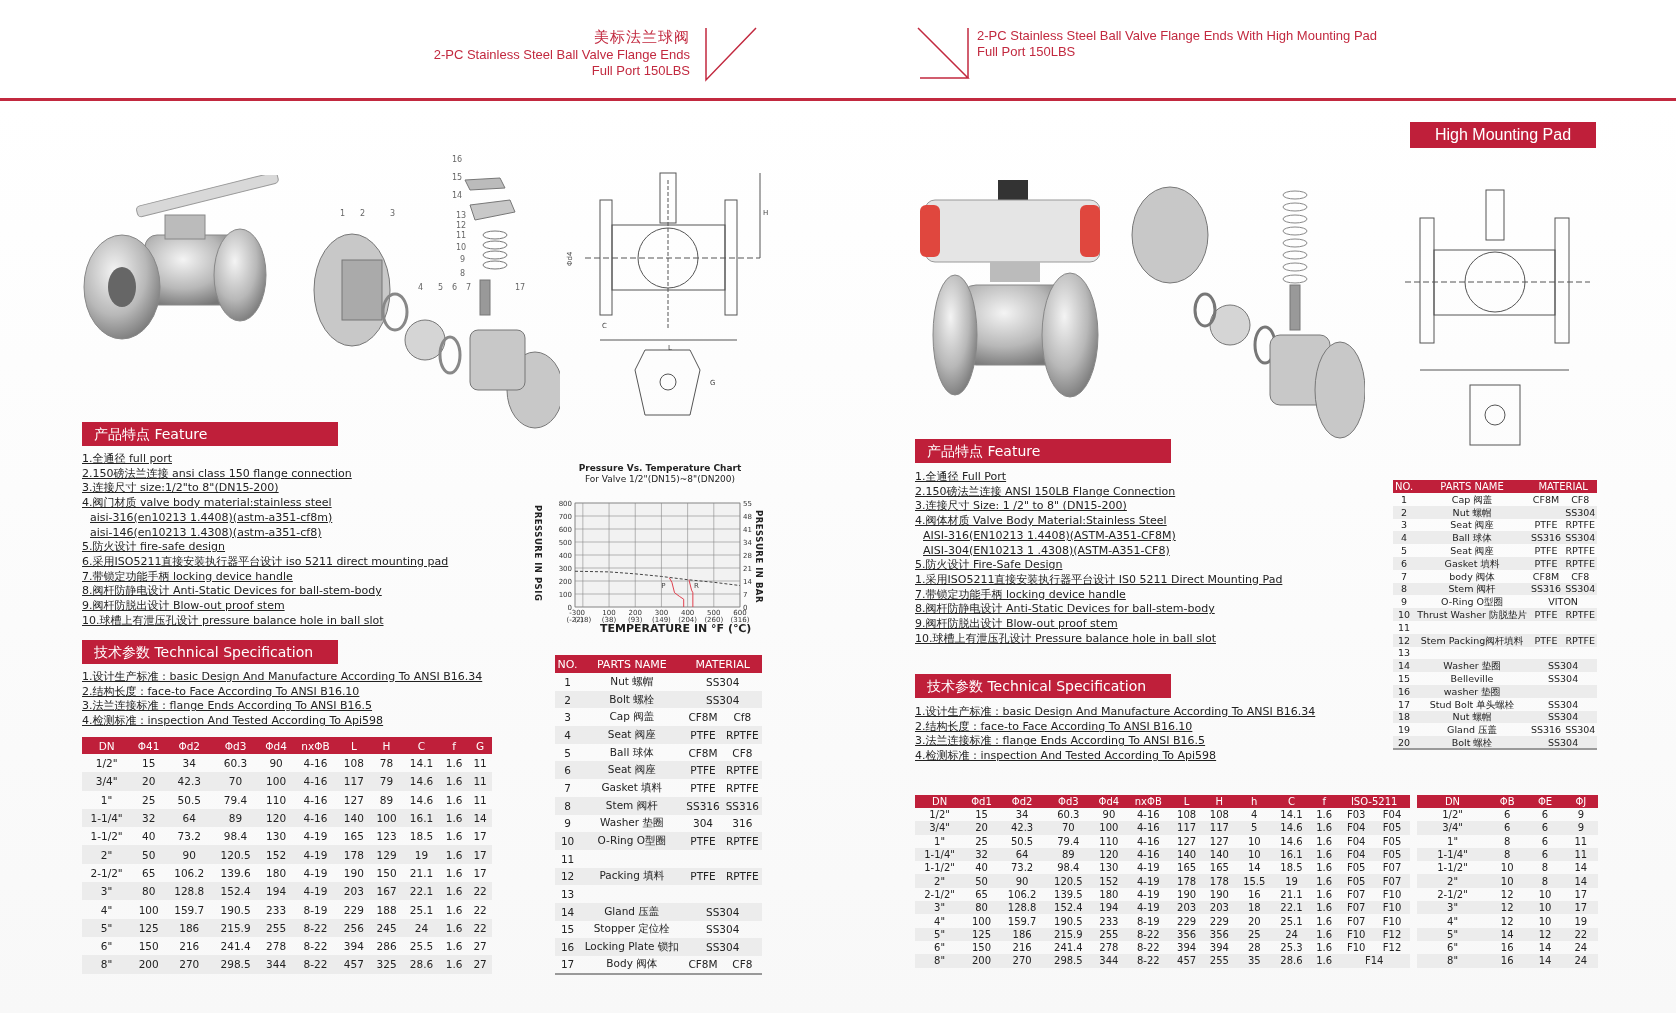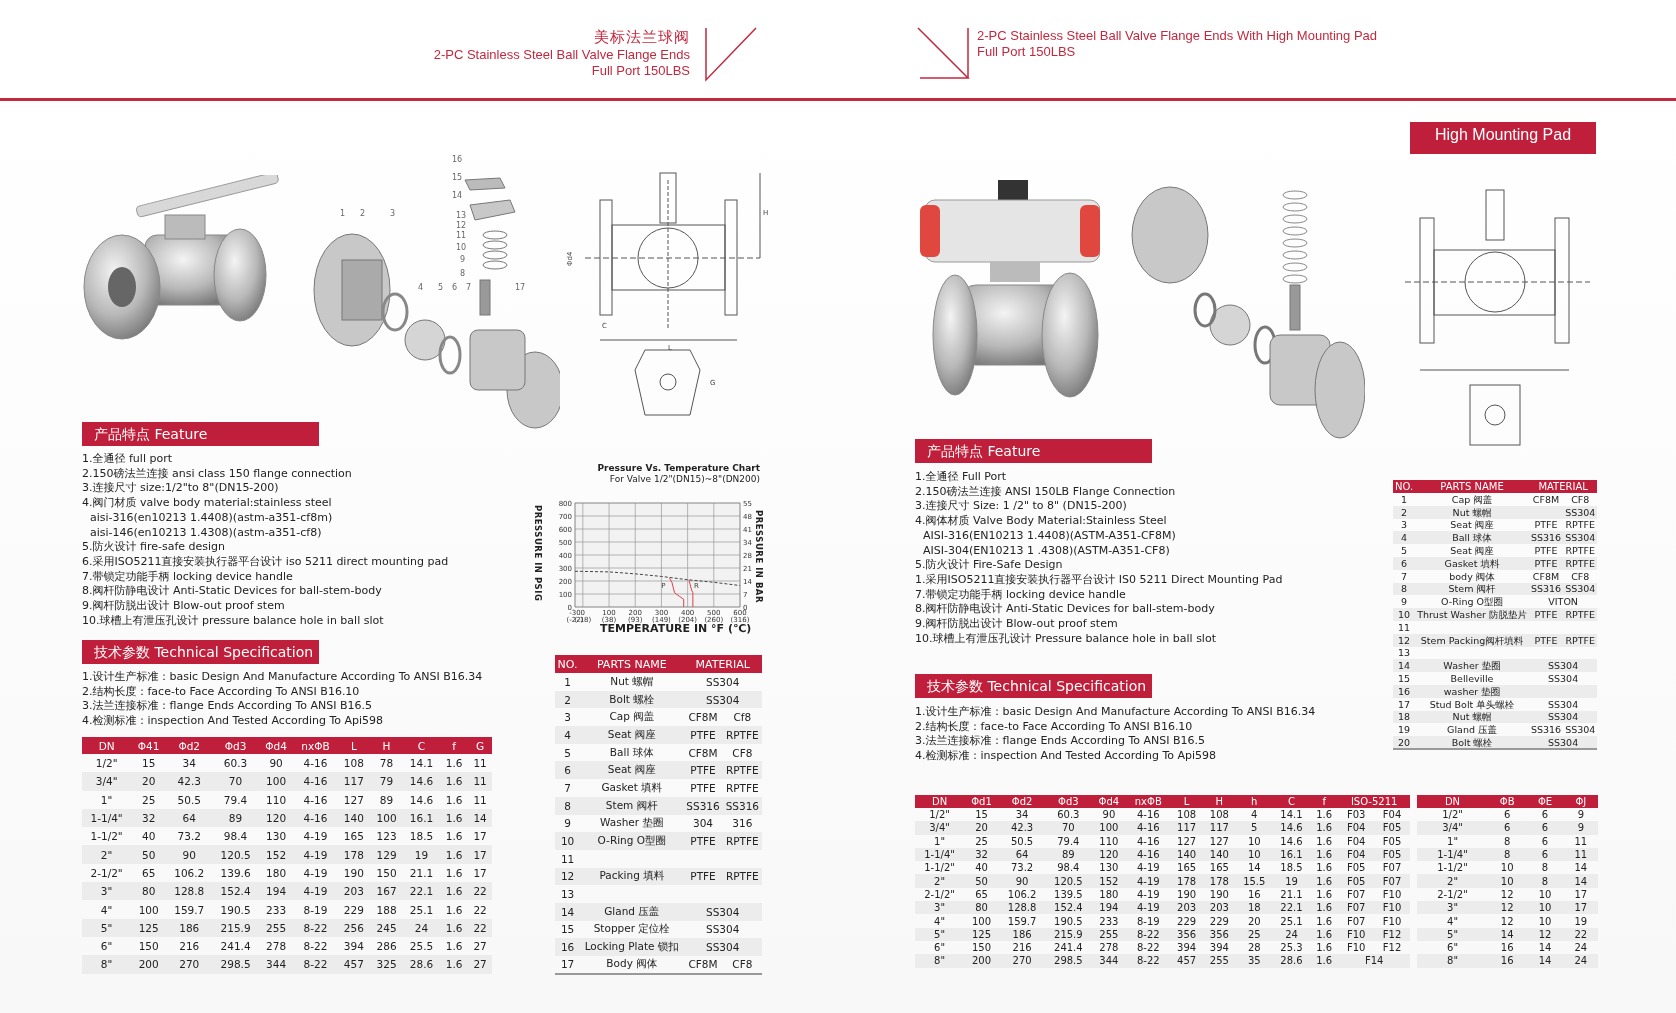--- a/index.html
+++ b/index.html
@@ -9,44 +9,44 @@
   .header { position: absolute; left: 0; top: 0; width: 1676px; height: 112px; background: #fff; }
   .header-rule { position: absolute; left: 0; top: 98px; width: 1676px; height: 3px; background: #c2293f; }
   .header-left { position: absolute; right: 986px; top: 28px; text-align: right; color: #c2293f; }
   .header-right { position: absolute; left: 977px; top: 28px; text-align: left; color: #c2293f; }
   .h-cn { font-size: 15px; line-height: 19px; letter-spacing: 1px; }
   .h-en { font-size: 13px; line-height: 16px; font-family: Liberation Sans, sans-serif; }
   .chevron { position: absolute; top: 26px; width: 56px; height: 56px; }
 
   .page-bg { position: absolute; top: 101px; left: 0; width: 1676px; height: 912px; background: linear-gradient(#ffffff, #f8f8f8); }
 
-  .section-bar { position: absolute; height: 24px; width: 237px; background: #bf1f3a; color: #fff; font-size: 14px; line-height: 24px; padding-left: 12px; }
-  .hmp-badge { position: absolute; left: 1410px; top: 122px; width: 186px; height: 32px; background: #bf1f3a; color: #fff; font-size: 16px; line-height: 26px; text-align: center; font-family: "Liberation Sans", sans-serif; }
+  .section-bar { position: absolute; height: 24px; width: 256px; background: #bf1f3a; color: #fff; font-size: 14px; line-height: 24px; padding-left: 12px; }
+  .hmp-badge { position: absolute; left: 1410px; top: 122px; width: 186px; height: 26px; background: #bf1f3a; color: #fff; font-size: 16px; line-height: 26px; text-align: center; font-family: "Liberation Sans", sans-serif; }
 
   .list { position: absolute; font-size: 11px; line-height: 14.7px; color: #222; }
-  .list div { white-space: nowrap; }
+  .list div { white-space: nowrap; text-decoration: underline; }
   .list .indent { padding-left: 8px; }
 
   table { border-collapse: collapse; position: absolute; font-size: 10.5px; }
   th { background: #bf1f3a; color: #fff; font-weight: normal; height: 17px; text-align: center; padding: 0 2px; }
   td { height: 18.3px; text-align: center; padding: 0 2px; white-space: nowrap; }
   tr.alt td { background: #ececec; }
   .tbl-bottom { border-bottom: 2px solid #999; }
 
   .parts th { height: 18px; font-size: 11px; }
   .parts td { height: 17.7px; font-size: 10.5px; }
 
   .parts2 th { height: 13px; font-size: 10px; }
   .parts2 td { height: 12.8px; font-size: 9.5px; line-height: 11px; padding: 0 2px; }
 
   .dims2 th { height: 13px; font-size: 10px; }
   .dims2 td { height: 13.3px; font-size: 10px; }
 
   .img-area { position: absolute; }
-  .chart-title { position: absolute; text-align: right; font-size: 9px; line-height: 11px; }
+  .chart-title { position: absolute; text-align: center; font-size: 9px; line-height: 11px; }
   .axis-label-v { position: absolute; writing-mode: vertical-rl; font-size: 8.5px; font-weight: bold; letter-spacing: 0.5px; }
 </style>
 </head>
 <body>
 
 <div class="page-bg"></div>
 
 <div class="header">
   <div class="header-left">
     <div class="h-cn">美标法兰球阀</div>

